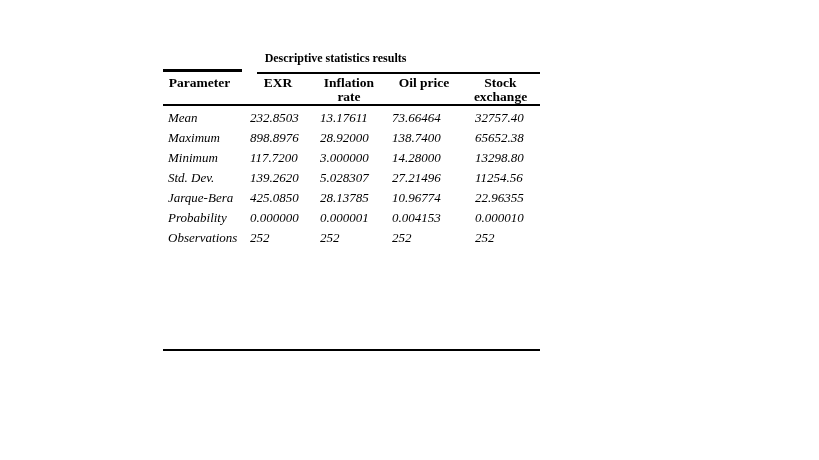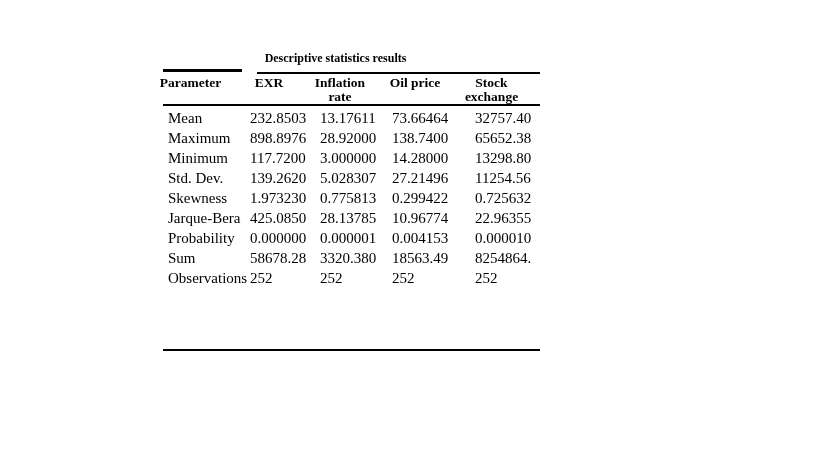--- a/index.html
+++ b/index.html
@@ -40,38 +40,39 @@
     border-collapse: collapse;
     table-layout: fixed;
   }
   td {
     padding: 0;
     box-sizing: border-box;
     overflow: hidden;
   }
   .hdr {
     position: absolute;
-    left: 147px;
+    left: 156px;
     top: 76px;
     width: 377px;
     font-size: 13.5px;
     font-weight: bold;
   }
   .hdr td {
     vertical-align: top;
     line-height: 14px;
     text-align: center;
   }
   .hdr .c3 { text-align: center; padding-right: 5px; }
   .body {
     position: absolute;
     left: 163px;
     top: 108px;
     width: 377px;
-    font-size: 15px;
+    font-size: 13px;
+    font-style: italic;
   }
   .body td {
     height: 20px;
     line-height: 20px;
     white-space: nowrap;
   }
   .body .c0 { text-align: left; padding-left: 5px; }
   .c0 { width: 87px; }
   .c1 { width: 70px; }
   .c2 { width: 72px; }
@@ -126,46 +127,32 @@
       <td class="c4">13298.80</td>
     </tr>
     <tr>
       <td class="c0">Std. Dev.</td>
       <td class="c1">139.2620</td>
       <td class="c2">5.028307</td>
       <td class="c3">27.21496</td>
       <td class="c4">11254.56</td>
     </tr>
     <tr>
-      <td class="c0">Skewness</td>
-      <td class="c1">1.973230</td>
-      <td class="c2">0.775813</td>
-      <td class="c3">0.299422</td>
-      <td class="c4">0.725632</td>
-    </tr>
-    <tr>
       <td class="c0">Jarque-Bera</td>
       <td class="c1">425.0850</td>
       <td class="c2">28.13785</td>
       <td class="c3">10.96774</td>
       <td class="c4">22.96355</td>
     </tr>
     <tr>
       <td class="c0">Probability</td>
       <td class="c1">0.000000</td>
       <td class="c2">0.000001</td>
       <td class="c3">0.004153</td>
       <td class="c4">0.000010</td>
-    </tr>
-    <tr>
-      <td class="c0">Sum</td>
-      <td class="c1">58678.28</td>
-      <td class="c2">3320.380</td>
-      <td class="c3">18563.49</td>
-      <td class="c4">8254864.</td>
     </tr>
     <tr>
       <td class="c0">Observations</td>
       <td class="c1">252</td>
       <td class="c2">252</td>
       <td class="c3">252</td>
       <td class="c4">252</td>
     </tr>
   </tbody>
     </table>

